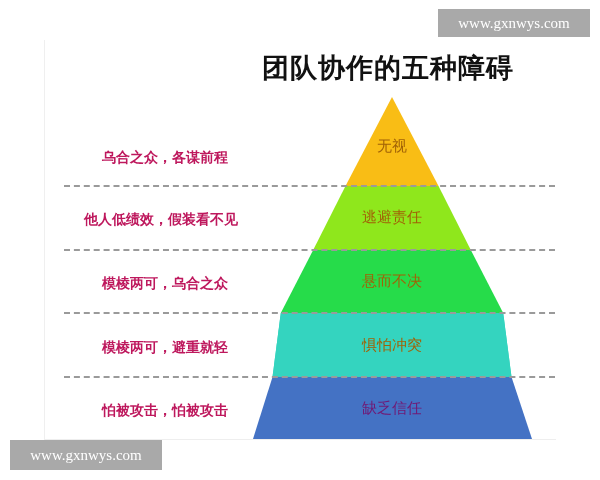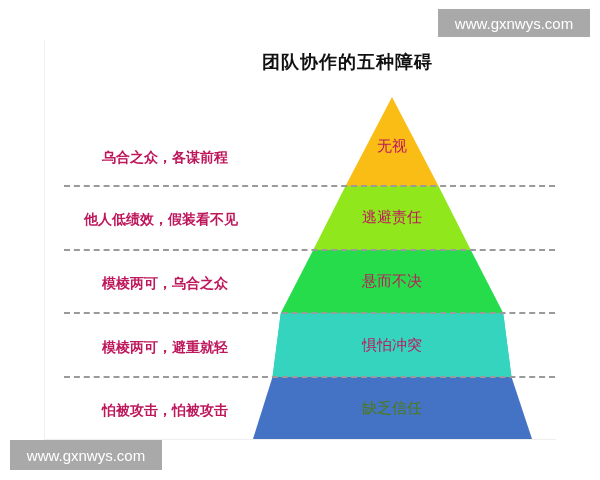--- a/index.html
+++ b/index.html
@@ -1,28 +1,28 @@
 <!DOCTYPE html>
 <html><head>
 <meta charset="utf-8">
 <style>
   html, body { margin:0; padding:0; }
   body { width:600px; height:480px; background:#ffffff; position:relative; overflow:hidden;
          font-family:"DejaVu Sans", "Liberation Sans", sans-serif; }
   .frame-line { position:absolute; left:44px; top:40px; width:1px; height:400px; background:#efefef; }
   .bottom-line { position:absolute; left:44px; top:439px; width:512px; height:1px; background:#eeeeee; }
-  .title { position:absolute; left:262px; top:50px; font-size:18px; font-weight:bold; color:#111;
+  .title { position:absolute; left:262px; top:50px; font-size:27px; font-weight:bold; color:#111;
            letter-spacing:1px; white-space:nowrap; }
   svg.pyr { position:absolute; left:0; top:0; }
   .dash { position:absolute; left:64px; width:491px; height:0; border-top:2px dashed #9a9a9a; }
   .left-label { position:absolute; left:70px; width:190px; text-align:center; font-size:14px; color:#be185d; white-space:nowrap;font-weight:bold; }
-  .layer-label { position:absolute; width:120px; text-align:center; font-size:15px; color:#be185d; white-space:nowrap; }
+  .layer-label { position:absolute; width:120px; text-align:center; font-size:15px; color:#a16207; white-space:nowrap; }
   .layer-label.top { line-height:22px; }
-  .layer-label.base { color:#4d7c0f; }
-  .wm { position:absolute; background:#a9a9a9; color:#ffffff; font-size:15px; font-family:Liberation Sans, sans-serif;
+  .layer-label.base { color:#701a75; }
+  .wm { position:absolute; background:#a9a9a9; color:#ffffff; font-size:15px; font-family:Liberation Serif, serif;
         display:flex; align-items:center; justify-content:center; }
   .wm.tr { left:438px; top:9px; width:152px; height:28px; }
   .wm.bl { left:10px; top:440px; width:152px; height:30px; }
 </style>
 </head>
 <body>
 
 <div class="frame-line"></div>
 <div class="bottom-line"></div>
 

